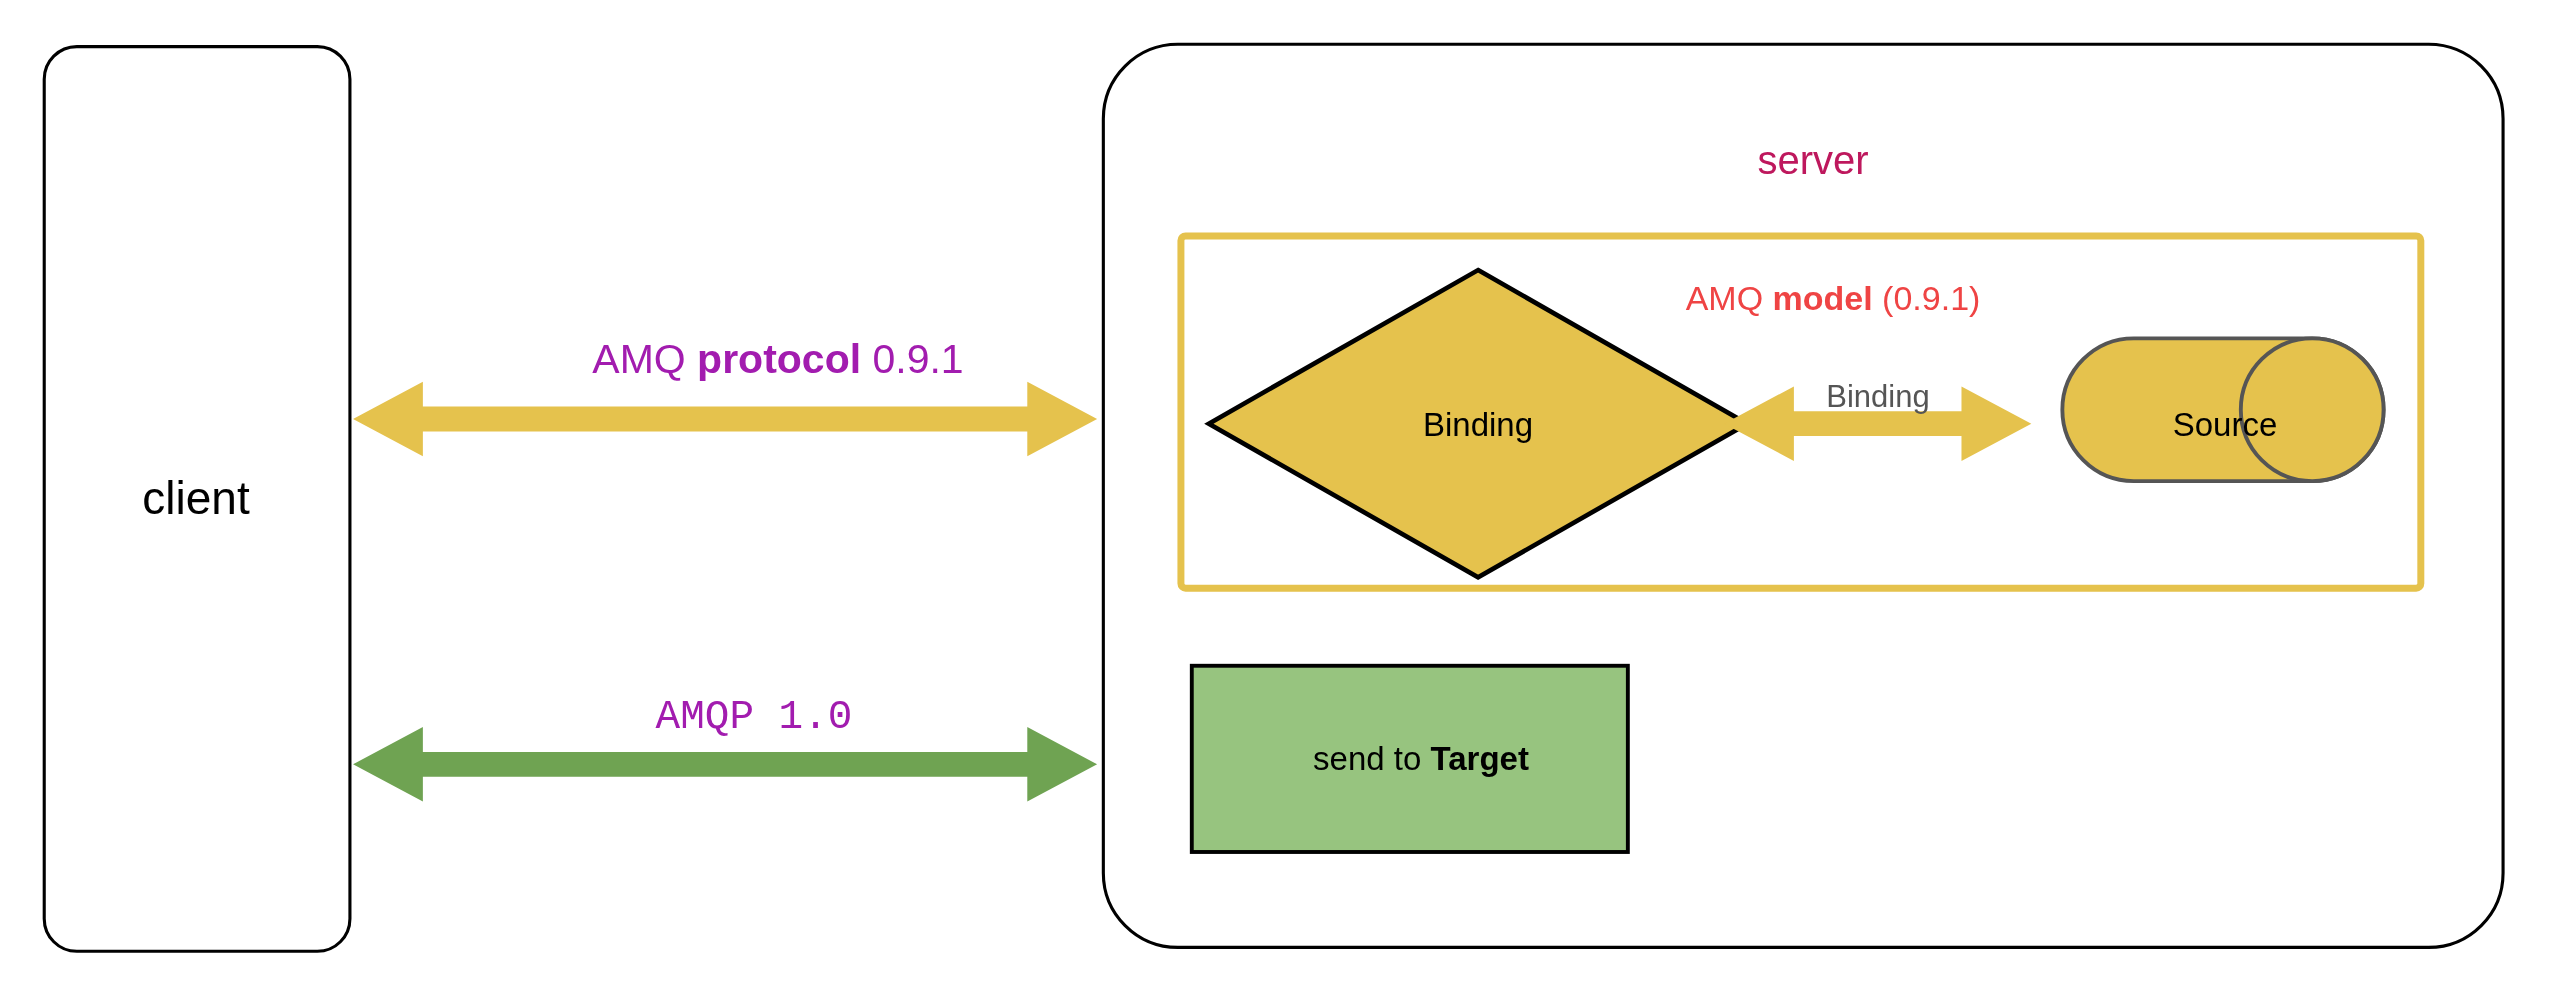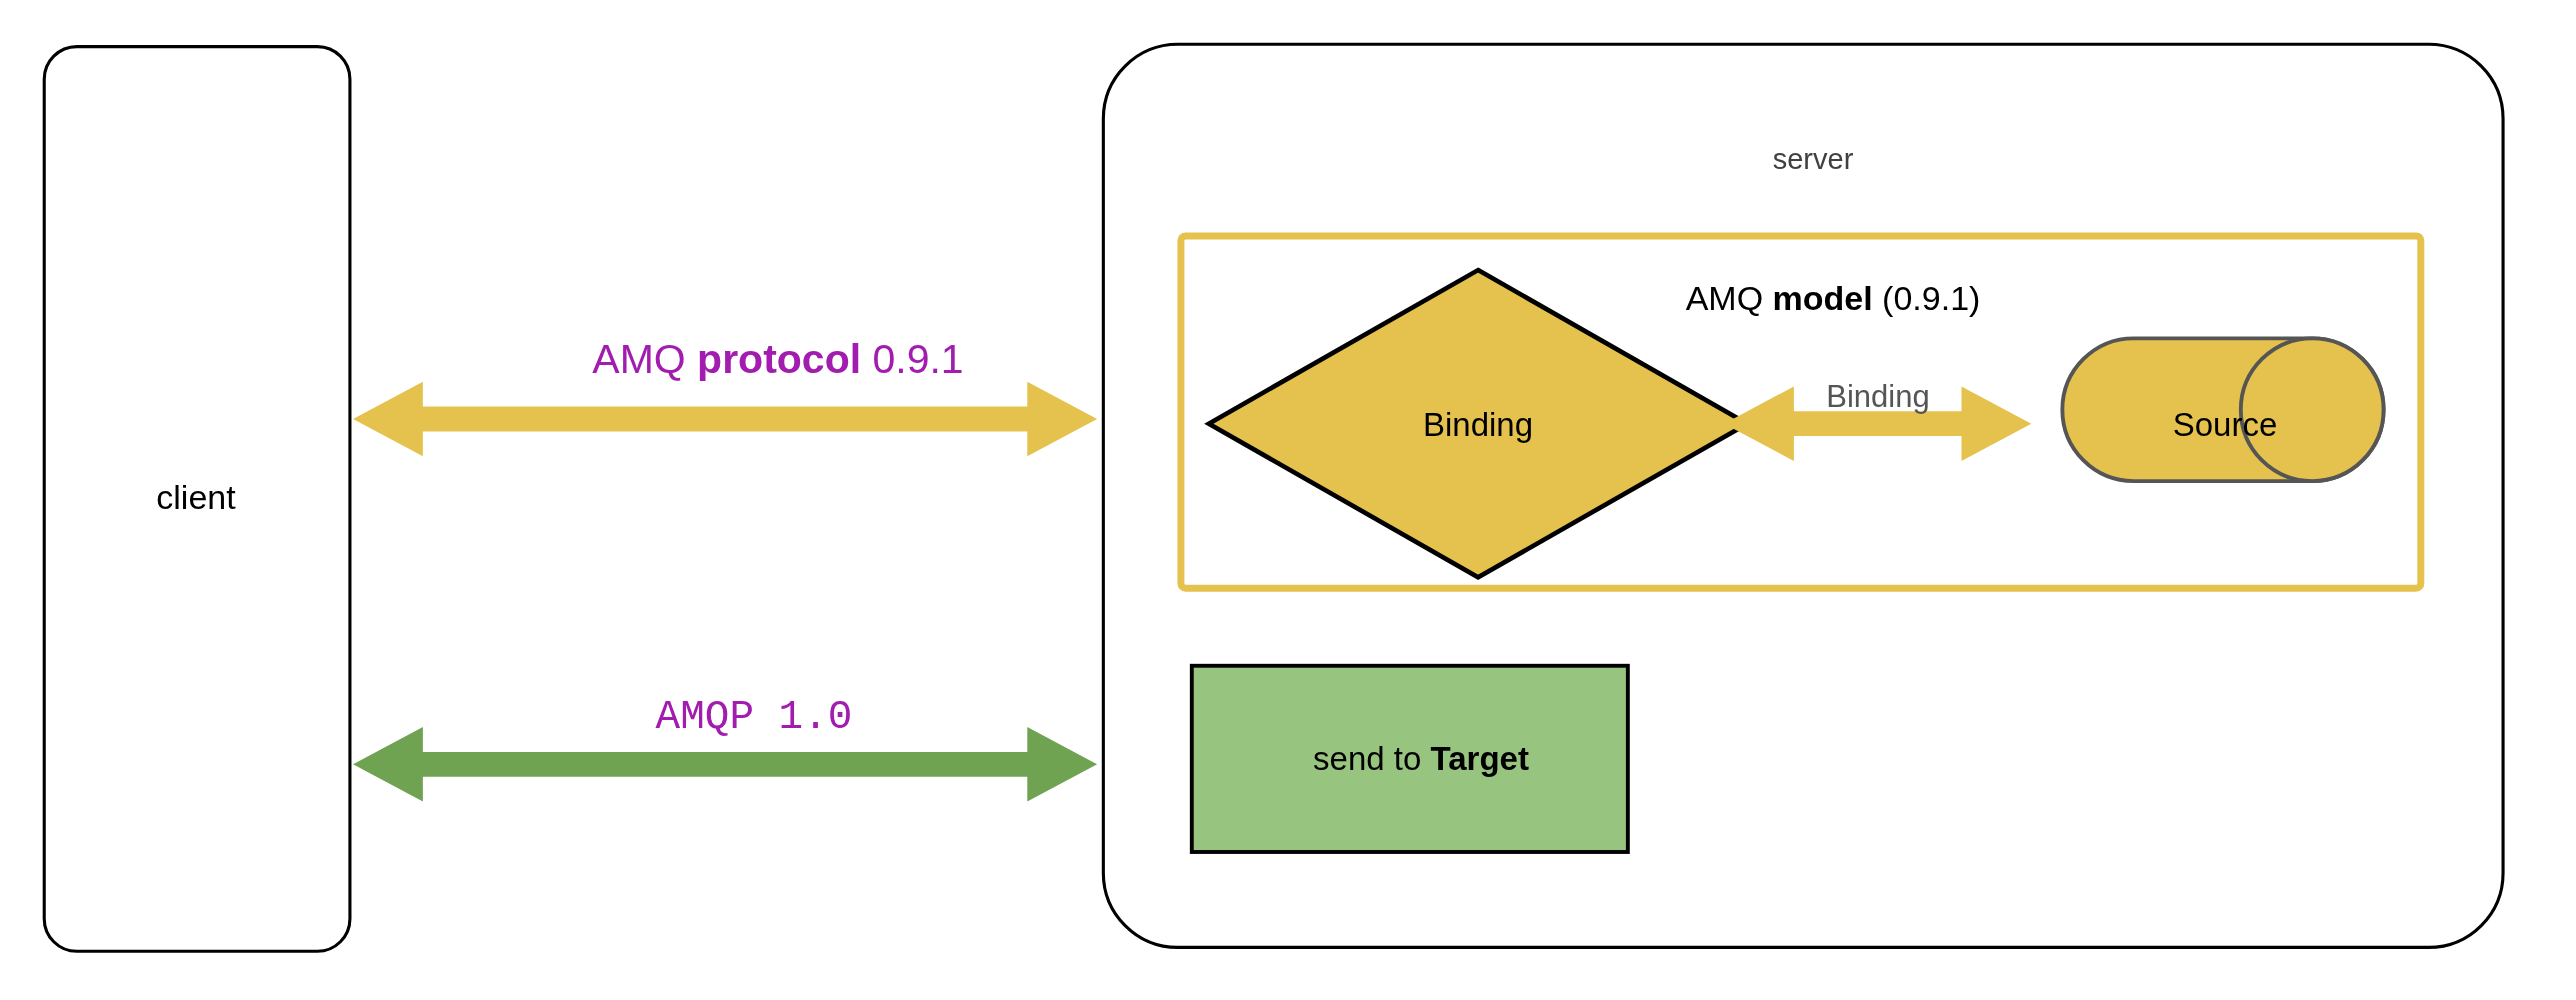--- a/index.html
+++ b/index.html
@@ -27,30 +27,30 @@
   .lbl {
     position: absolute;
     white-space: nowrap;
     line-height: 1.15;
   }
   .lbl-center {
     transform: translate(-50%, -50%);
     text-align: center;
   }
   .t-client {
-    font-size: 34px;
+    font-size: 46px;
     color: #000000;
   }
   .t-server {
-    font-size: 29px;
-    color: #404040;
+    font-size: 40px;
+    color: #be185d;
   }
   .t-model {
     font-size: 34px;
-    color: #000000;
+    color: #ef4444;
   }
   .t-shape {
     font-size: 33px;
     color: #000000;
   }
   .t-arrow {
     font-size: 41px;
     color: #a21caf;
   }
   .t-binding {

